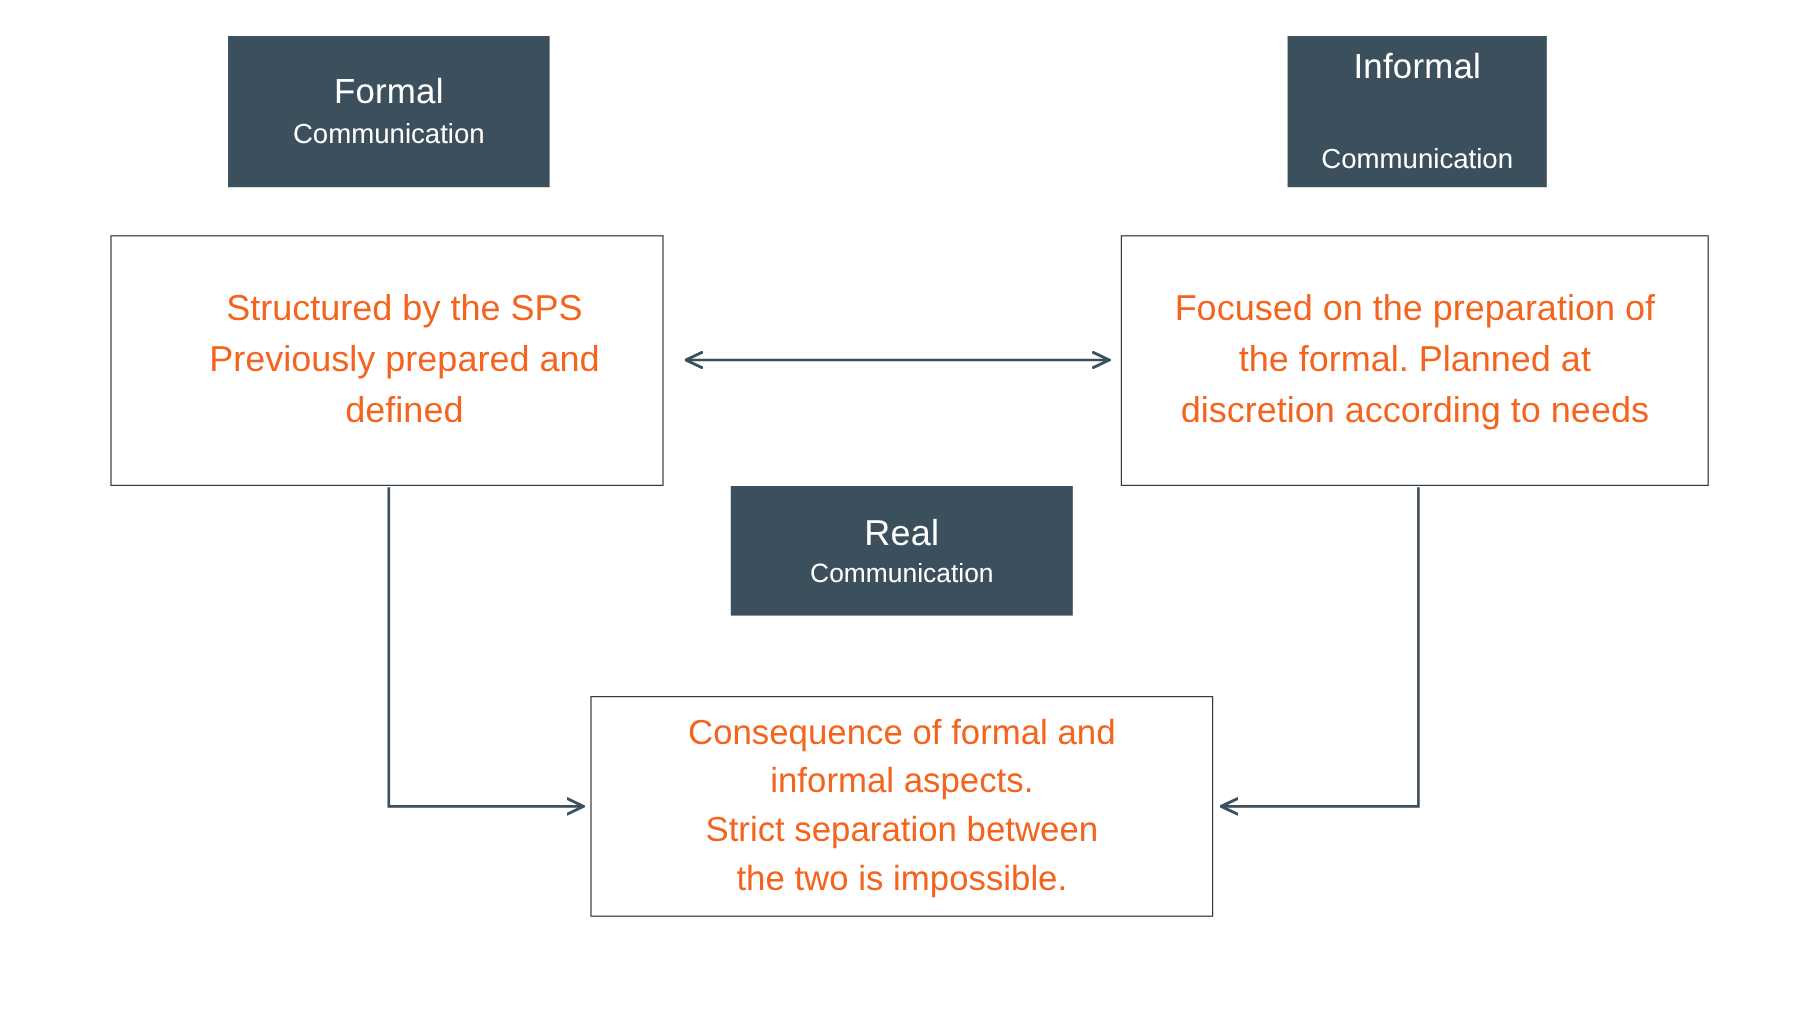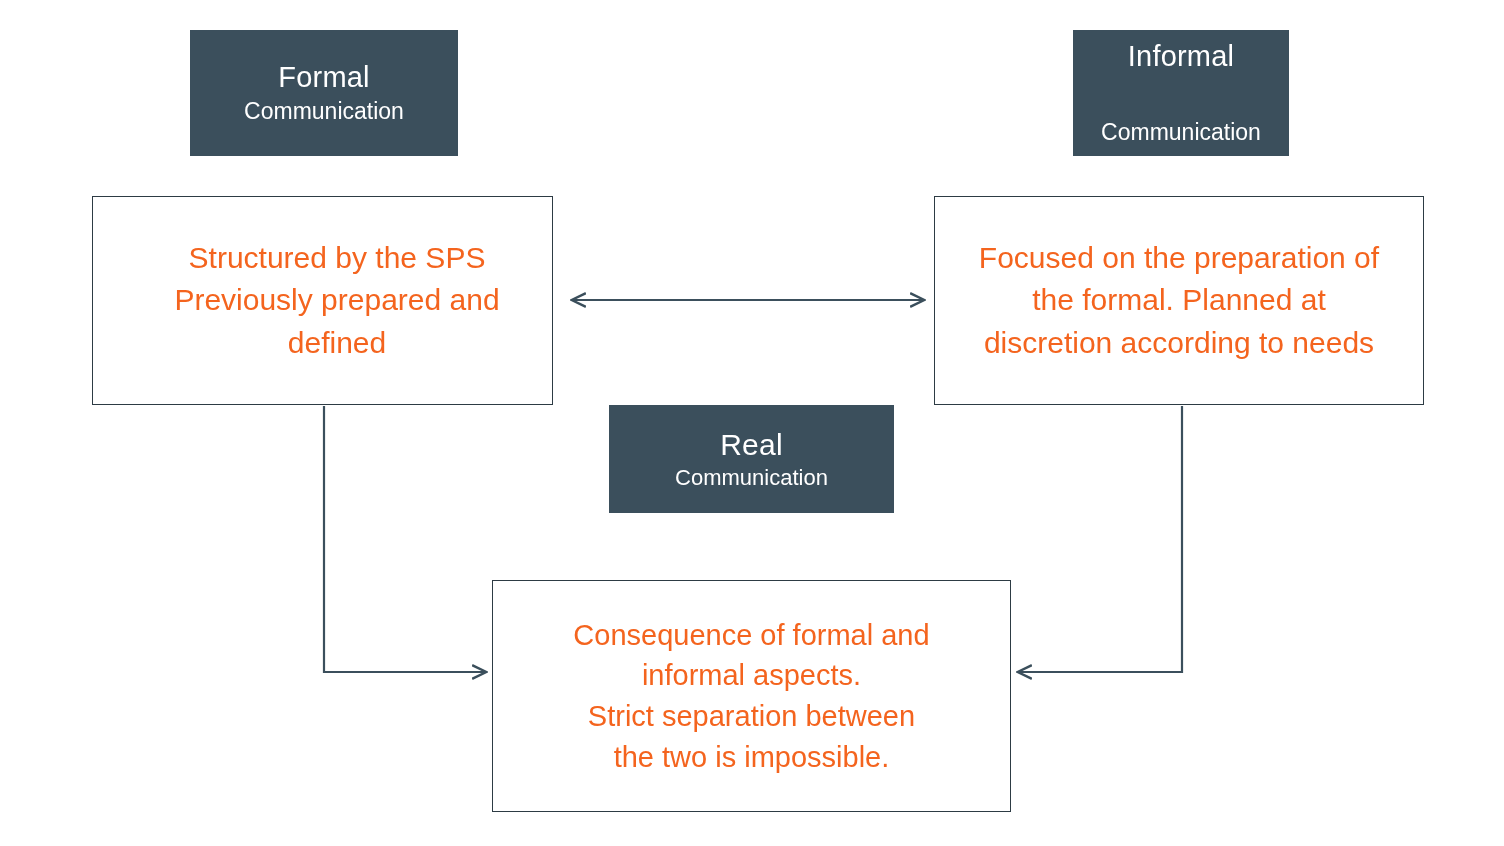--- a/index.html
+++ b/index.html
@@ -62,21 +62,21 @@
   }
   .content-box .text {
     color: #f4641e;
     font-size: 30px;
     line-height: 1.42;
     padding: 0 14px;
   }
 
   #box-left   { left: 92px;  top: 196px; width: 461px; height: 209px; padding-left: 29px; }
   #box-right  { left: 934px; top: 196px; width: 490px; height: 209px; }
-  #box-bottom { left: 492px; top: 580px; width: 519px; height: 232px; }
+  #box-bottom { left: 492px; top: 580px; width: 519px; height: 184px; }
   #box-bottom .text { font-size: 29px; line-height: 1.40; }
 
   
   #connectors {
     position: absolute;
     left: 0;
     top: 0;
     width: 1504px;
     height: 846px;
     pointer-events: none;

